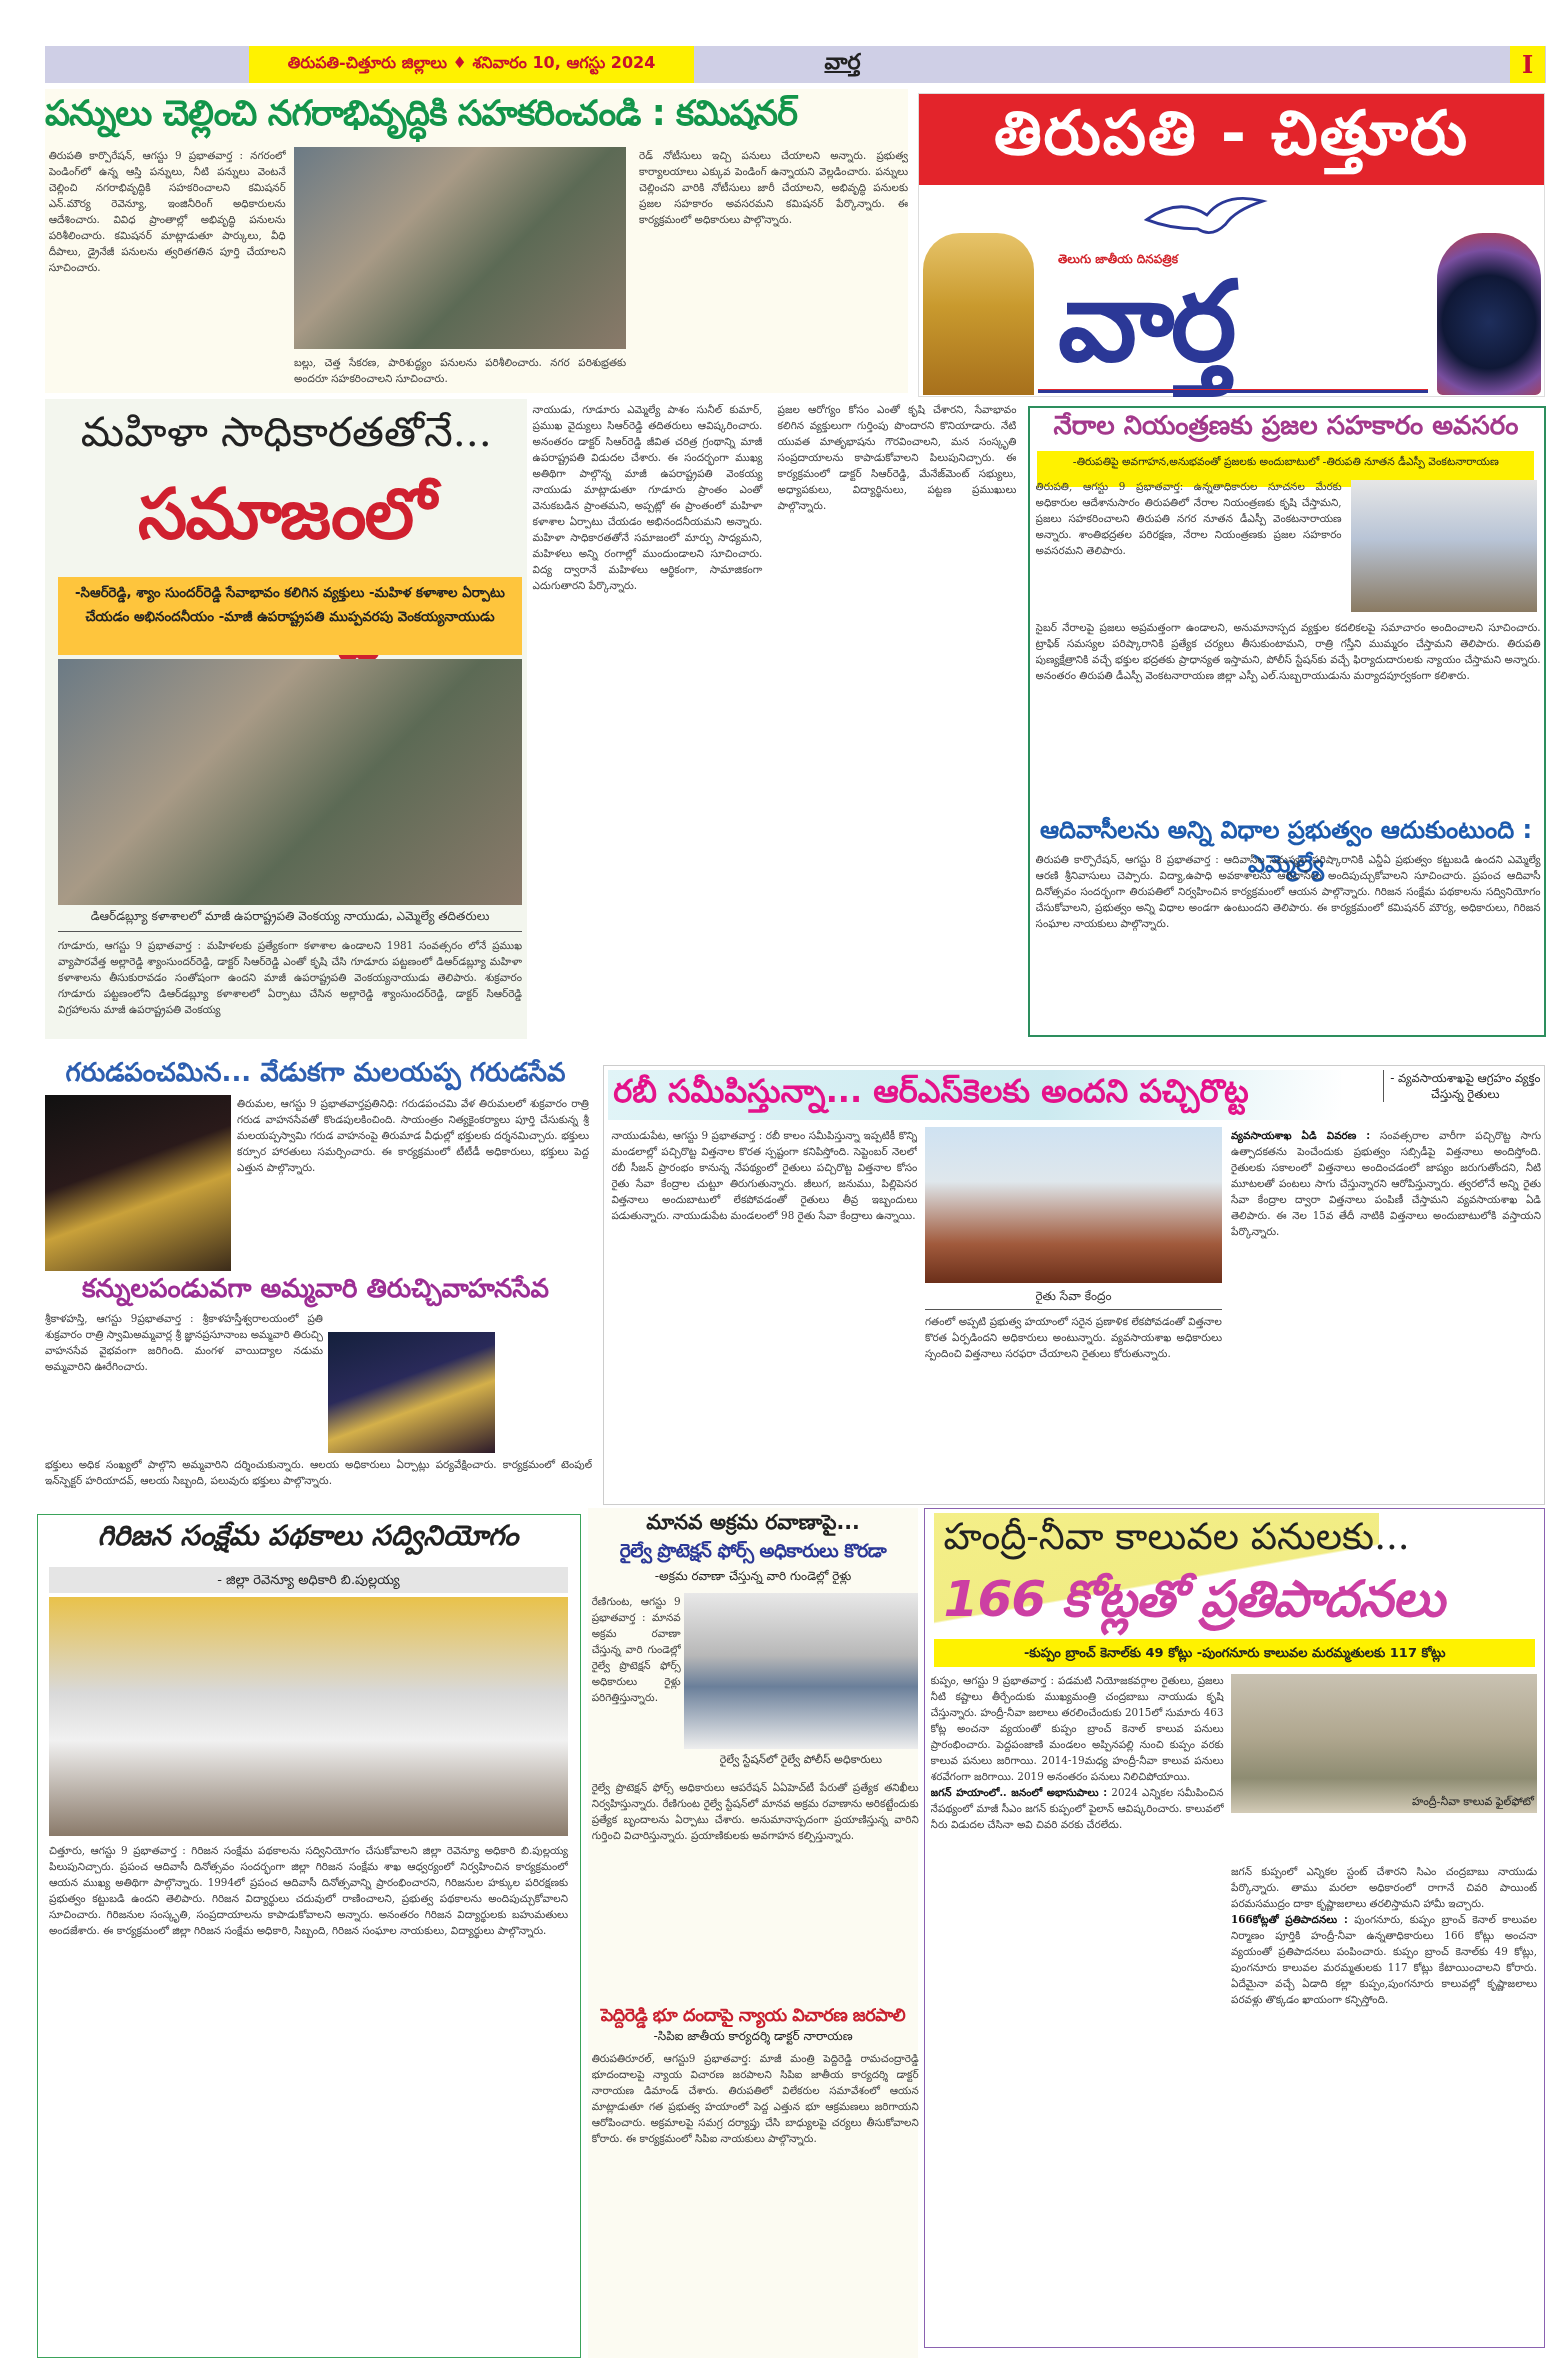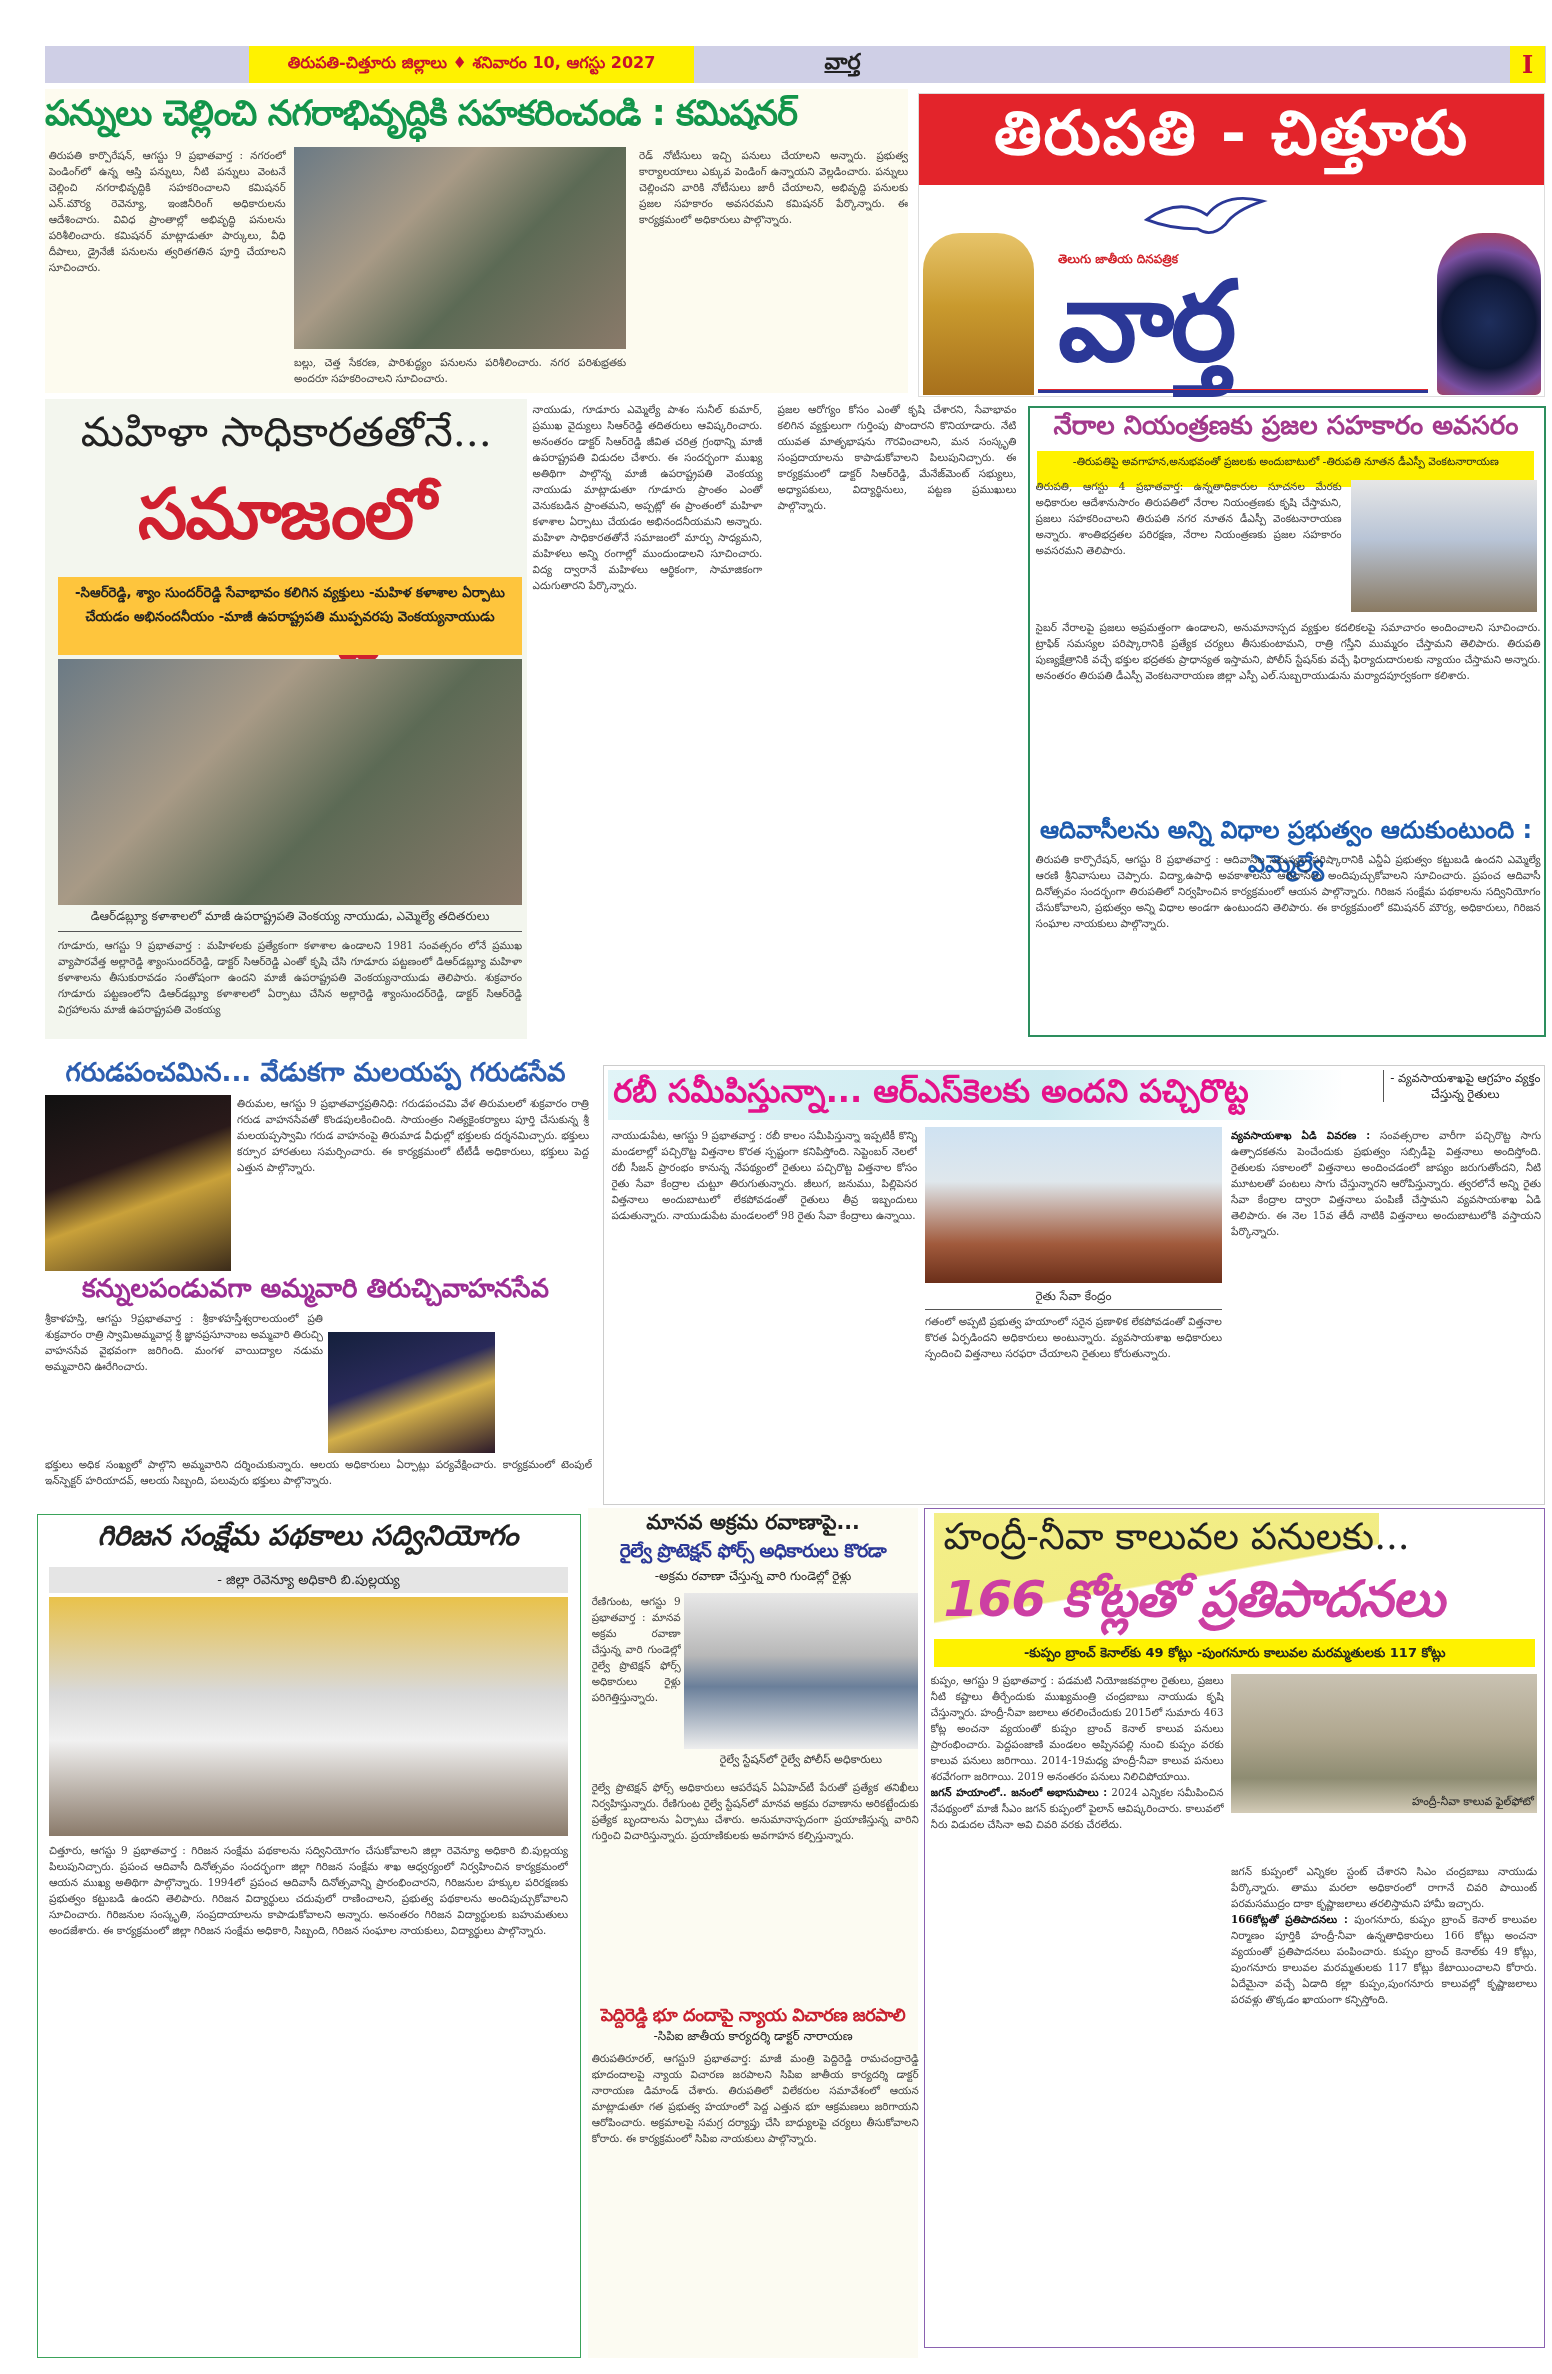--- a/index.html
+++ b/index.html
@@ -108,21 +108,21 @@
   #s9-text1 { left: 5.6px; top: 163px; width: 293px; height: 668px; }
   #s9-photo { left: 306px; top: 165px; width: 306px; height: 139px; background: linear-gradient(180deg, #c9c2b2 0%, #b0a78f 45%, #8e8c72 75%, #d3cbb7 100%); }
   #s9-cap { left: 306px; top: 286px; width: 306px; font-size: 11px; color: #222; }
   #s9-text2 { left: 306px; top: 310px; width: 306px; height: 521px; margin-top: 44px; }
   .subhead { font-weight: bold; color: #111; }
 </style>
 </head>
 <body>
 
 <div class="abs" id="topbar"></div>
-<div class="abs" id="datebox">తిరుపతి-చిత్తూరు జిల్లాలు ♦ శనివారం 10, ఆగస్టు 2027</div>
+<div class="abs" id="datebox">తిరుపతి-చిత్తూరు జిల్లాలు ♦ శనివారం 10, ఆగస్టు 2024</div>
 <div class="abs" id="strip-logo">వార్త</div>
 <div class="abs" id="pagebox">I</div>
 
 <div class="abs" id="s1">
   <div class="abs" id="s1-head">పన్నులు చెల్లించి నగరాభివృద్ధికి సహకరించండి : కమిషనర్</div>
   <div class="abs body-text" id="s1-col1">తిరుపతి కార్పొరేషన్, ఆగస్టు 9 ప్రభాతవార్త : నగరంలో పెండింగ్‌లో ఉన్న ఆస్తి పన్నులు, నీటి పన్నులు వెంటనే చెల్లించి నగరాభివృద్ధికి సహకరించాలని కమిషనర్ ఎన్.మౌర్య రెవెన్యూ, ఇంజినీరింగ్ అధికారులను ఆదేశించారు. వివిధ ప్రాంతాల్లో అభివృద్ధి పనులను పరిశీలించారు. కమిషనర్ మాట్లాడుతూ పార్కులు, వీధి దీపాలు, డ్రైనేజీ పనులను త్వరితగతిన పూర్తి చేయాలని సూచించారు.</div>
   <div class="abs photo" id="s1-photo"></div>
   <div class="abs body-text" id="s1-col3">బల్లు, చెత్త సేకరణ, పారిశుద్ధ్యం పనులను పరిశీలించారు. నగర పరిశుభ్రతకు అందరూ సహకరించాలని సూచించారు.</div>
   <div class="abs body-text" id="s1-col2">రెడ్ నోటీసులు ఇచ్చి పనులు చేయాలని అన్నారు. ప్రభుత్వ కార్యాలయాలు ఎక్కువ పెండింగ్ ఉన్నాయని వెల్లడించారు. పన్నులు చెల్లించని వారికి నోటీసులు జారీ చేయాలని, అభివృద్ధి పనులకు ప్రజల సహకారం అవసరమని కమిషనర్ పేర్కొన్నారు. ఈ కార్యక్రమంలో అధికారులు పాల్గొన్నారు.</div>
 </div>
@@ -149,21 +149,21 @@
     <div class="abs rule" id="s2-rule"></div>
     <div class="abs body-text" id="s2-body">గూడూరు, ఆగస్టు 9 ప్రభాతవార్త : మహిళలకు ప్రత్యేకంగా కళాశాల ఉండాలని 1981 సంవత్సరం లోనే ప్రముఖ వ్యాపారవేత్త అల్లారెడ్డి శ్యాంసుందర్‌రెడ్డి, డాక్టర్ సిఆర్‌రెడ్డి ఎంతో కృషి చేసి గూడూరు పట్టణంలో డిఆర్‌డబ్ల్యూ మహిళా కళాశాలను తీసుకురావడం సంతోషంగా ఉందని మాజీ ఉపరాష్ట్రపతి వెంకయ్యనాయుడు తెలిపారు. శుక్రవారం గూడూరు పట్టణంలోని డిఆర్‌డబ్ల్యూ కళాశాలలో ఏర్పాటు చేసిన అల్లారెడ్డి శ్యాంసుందర్‌రెడ్డి, డాక్టర్ సిఆర్‌రెడ్డి విగ్రహాలను మాజీ ఉపరాష్ట్రపతి వెంకయ్య</div>
   </div>
   <div class="abs body-text" id="s2-col2">నాయుడు, గూడూరు ఎమ్మెల్యే పాశం సునీల్ కుమార్, ప్రముఖ వైద్యులు సిఆర్‌రెడ్డి తదితరులు ఆవిష్కరించారు. అనంతరం డాక్టర్ సిఆర్‌రెడ్డి జీవిత చరిత్ర గ్రంథాన్ని మాజీ ఉపరాష్ట్రపతి విడుదల చేశారు. ఈ సందర్భంగా ముఖ్య అతిథిగా పాల్గొన్న మాజీ ఉపరాష్ట్రపతి వెంకయ్య నాయుడు మాట్లాడుతూ గూడూరు ప్రాంతం ఎంతో వెనుకబడిన ప్రాంతమని, అప్పట్లో ఈ ప్రాంతంలో మహిళా కళాశాల ఏర్పాటు చేయడం అభినందనీయమని అన్నారు. మహిళా సాధికారతతోనే సమాజంలో మార్పు సాధ్యమని, మహిళలు అన్ని రంగాల్లో ముందుండాలని సూచించారు. విద్య ద్వారానే మహిళలు ఆర్థికంగా, సామాజికంగా ఎదుగుతారని పేర్కొన్నారు.</div>
   <div class="abs body-text" id="s2-col3">ప్రజల ఆరోగ్యం కోసం ఎంతో కృషి చేశారని, సేవాభావం కలిగిన వ్యక్తులుగా గుర్తింపు పొందారని కొనియాడారు. నేటి యువత మాతృభాషను గౌరవించాలని, మన సంస్కృతి సంప్రదాయాలను కాపాడుకోవాలని పిలుపునిచ్చారు. ఈ కార్యక్రమంలో డాక్టర్ సిఆర్‌రెడ్డి, మేనేజ్‌మెంట్ సభ్యులు, అధ్యాపకులు, విద్యార్థినులు, పట్టణ ప్రముఖులు పాల్గొన్నారు.</div>
 </div>
 
 <div class="abs" id="s3">
   <div class="abs" id="s3-head">నేరాల నియంత్రణకు ప్రజల సహకారం అవసరం</div>
   <div class="abs" id="s3-sub">-తిరుపతిపై అవగాహన,అనుభవంతో ప్రజలకు అందుబాటులో -తిరుపతి నూతన డీఎస్పీ వెంకటనారాయణ</div>
-  <div class="abs body-text" id="s3-text1">తిరుపతి, ఆగస్టు 4 ప్రభాతవార్త: ఉన్నతాధికారుల సూచనల మేరకు అధికారుల ఆదేశానుసారం తిరుపతిలో నేరాల నియంత్రణకు కృషి చేస్తామని, ప్రజలు సహకరించాలని తిరుపతి నగర నూతన డీఎస్పీ వెంకటనారాయణ అన్నారు. శాంతిభద్రతల పరిరక్షణ, నేరాల నియంత్రణకు ప్రజల సహకారం అవసరమని తెలిపారు.</div>
+  <div class="abs body-text" id="s3-text1">తిరుపతి, ఆగస్టు 9 ప్రభాతవార్త: ఉన్నతాధికారుల సూచనల మేరకు అధికారుల ఆదేశానుసారం తిరుపతిలో నేరాల నియంత్రణకు కృషి చేస్తామని, ప్రజలు సహకరించాలని తిరుపతి నగర నూతన డీఎస్పీ వెంకటనారాయణ అన్నారు. శాంతిభద్రతల పరిరక్షణ, నేరాల నియంత్రణకు ప్రజల సహకారం అవసరమని తెలిపారు.</div>
   <div class="abs" id="s3-photo"></div>
   <div class="abs body-text" id="s3-text2">సైబర్ నేరాలపై ప్రజలు అప్రమత్తంగా ఉండాలని, అనుమానాస్పద వ్యక్తుల కదలికలపై సమాచారం అందించాలని సూచించారు. ట్రాఫిక్ సమస్యల పరిష్కారానికి ప్రత్యేక చర్యలు తీసుకుంటామని, రాత్రి గస్తీని ముమ్మరం చేస్తామని తెలిపారు. తిరుపతి పుణ్యక్షేత్రానికి వచ్చే భక్తుల భద్రతకు ప్రాధాన్యత ఇస్తామని, పోలీస్ స్టేషన్‌కు వచ్చే ఫిర్యాదుదారులకు న్యాయం చేస్తామని అన్నారు. అనంతరం తిరుపతి డీఎస్పీ వెంకటనారాయణ జిల్లా ఎస్పీ ఎల్.సుబ్బరాయుడును మర్యాదపూర్వకంగా కలిశారు.</div>
   <div class="abs" id="s3-head2">ఆదివాసీలను అన్ని విధాల ప్రభుత్వం ఆదుకుంటుంది : ఎమ్మెల్యే</div>
   <div class="abs body-text" id="s3-text3">తిరుపతి కార్పొరేషన్, ఆగస్టు 8 ప్రభాతవార్త : ఆదివాసీల సమస్యల పరిష్కారానికి ఎన్డీఏ ప్రభుత్వం కట్టుబడి ఉందని ఎమ్మెల్యే ఆరణి శ్రీనివాసులు చెప్పారు. విద్యా,ఉపాధి అవకాశాలను ఆదివాసీలు అందిపుచ్చుకోవాలని సూచించారు. ప్రపంచ ఆదివాసీ దినోత్సవం సందర్భంగా తిరుపతిలో నిర్వహించిన కార్యక్రమంలో ఆయన పాల్గొన్నారు. గిరిజన సంక్షేమ పథకాలను సద్వినియోగం చేసుకోవాలని, ప్రభుత్వం అన్ని విధాల అండగా ఉంటుందని తెలిపారు. ఈ కార్యక్రమంలో కమిషనర్ మౌర్య, అధికారులు, గిరిజన సంఘాల నాయకులు పాల్గొన్నారు.</div>
 </div>
 
 <div class="abs" id="s4-head">గరుడపంచమిన... వేడుకగా మలయప్ప గరుడసేవ</div>
 <div class="abs" id="s4-photo"></div>
 <div class="abs body-text" id="s4-text">తిరుమల, ఆగస్టు 9 ప్రభాతవార్తప్రతినిధి: గరుడపంచమి వేళ తిరుమలలో శుక్రవారం రాత్రి గరుడ వాహనసేవతో కొండపులకించింది. సాయంత్రం నిత్యకైంకర్యాలు పూర్తి చేసుకున్న శ్రీ మలయప్పస్వామి గరుడ వాహనంపై తిరుమాడ వీధుల్లో భక్తులకు దర్శనమిచ్చారు. భక్తులు కర్పూర హారతులు సమర్పించారు. ఈ కార్యక్రమంలో టీటీడీ అధికారులు, భక్తులు పెద్ద ఎత్తున పాల్గొన్నారు.</div>
 

